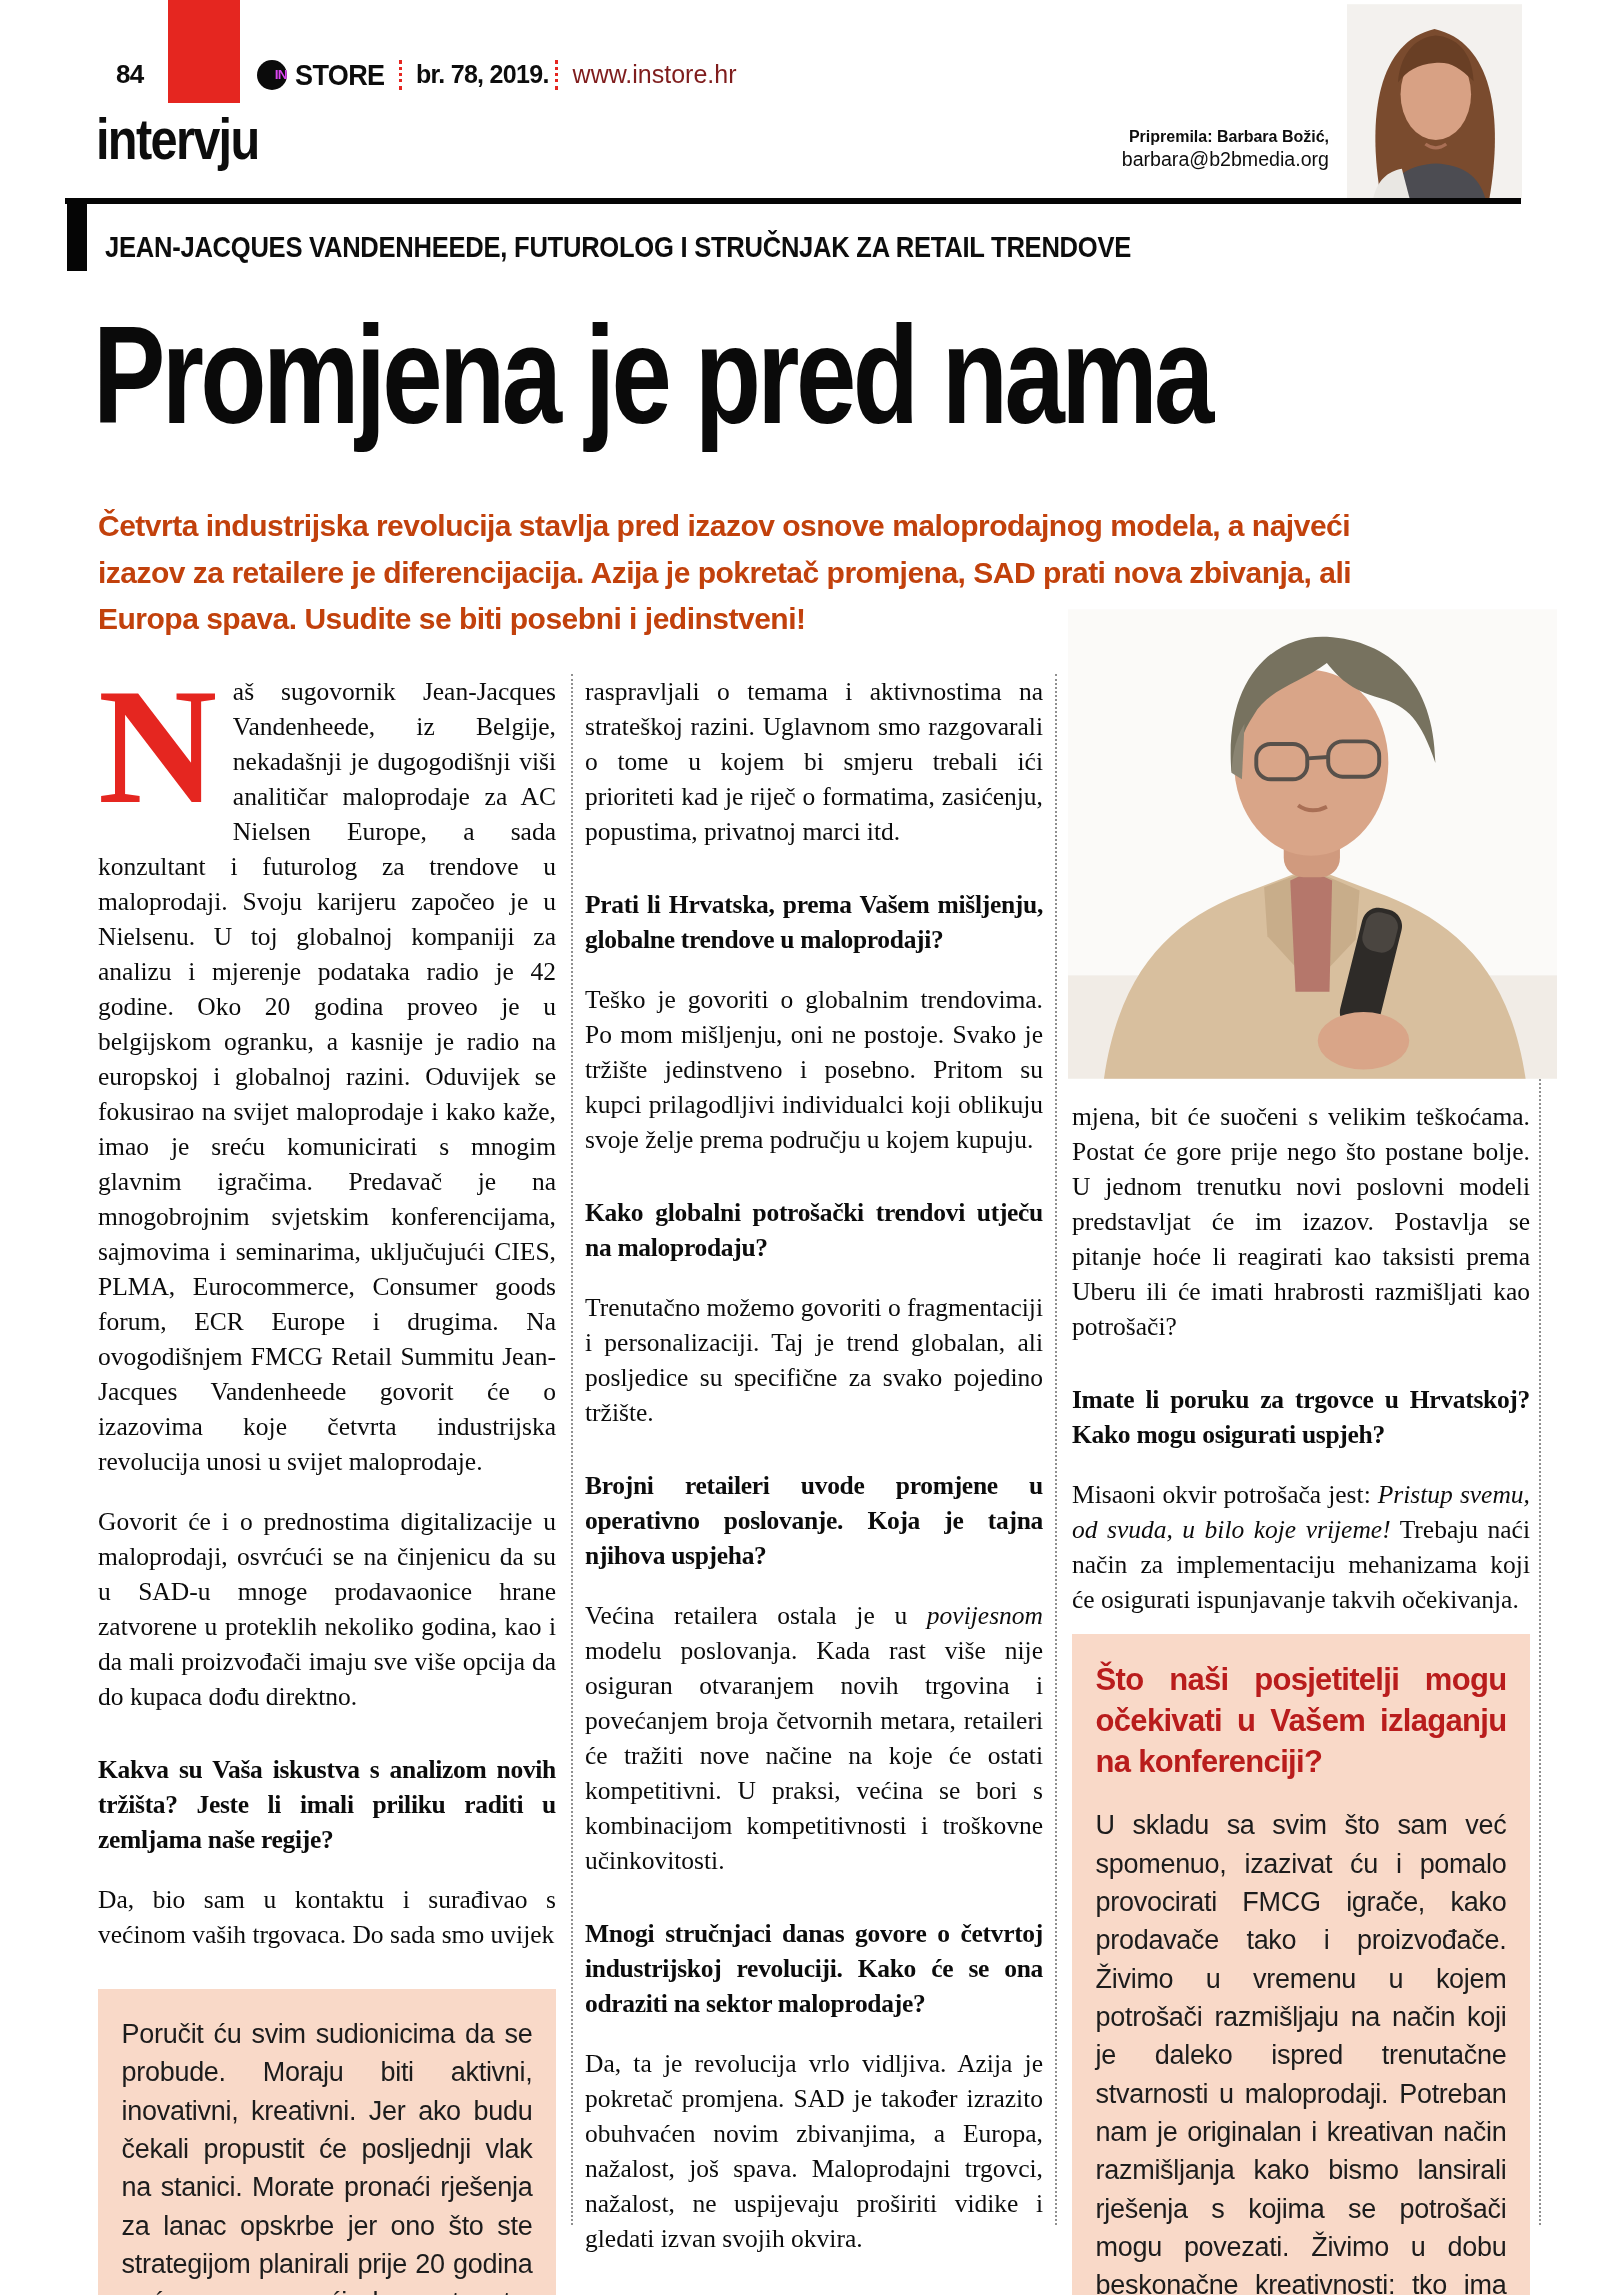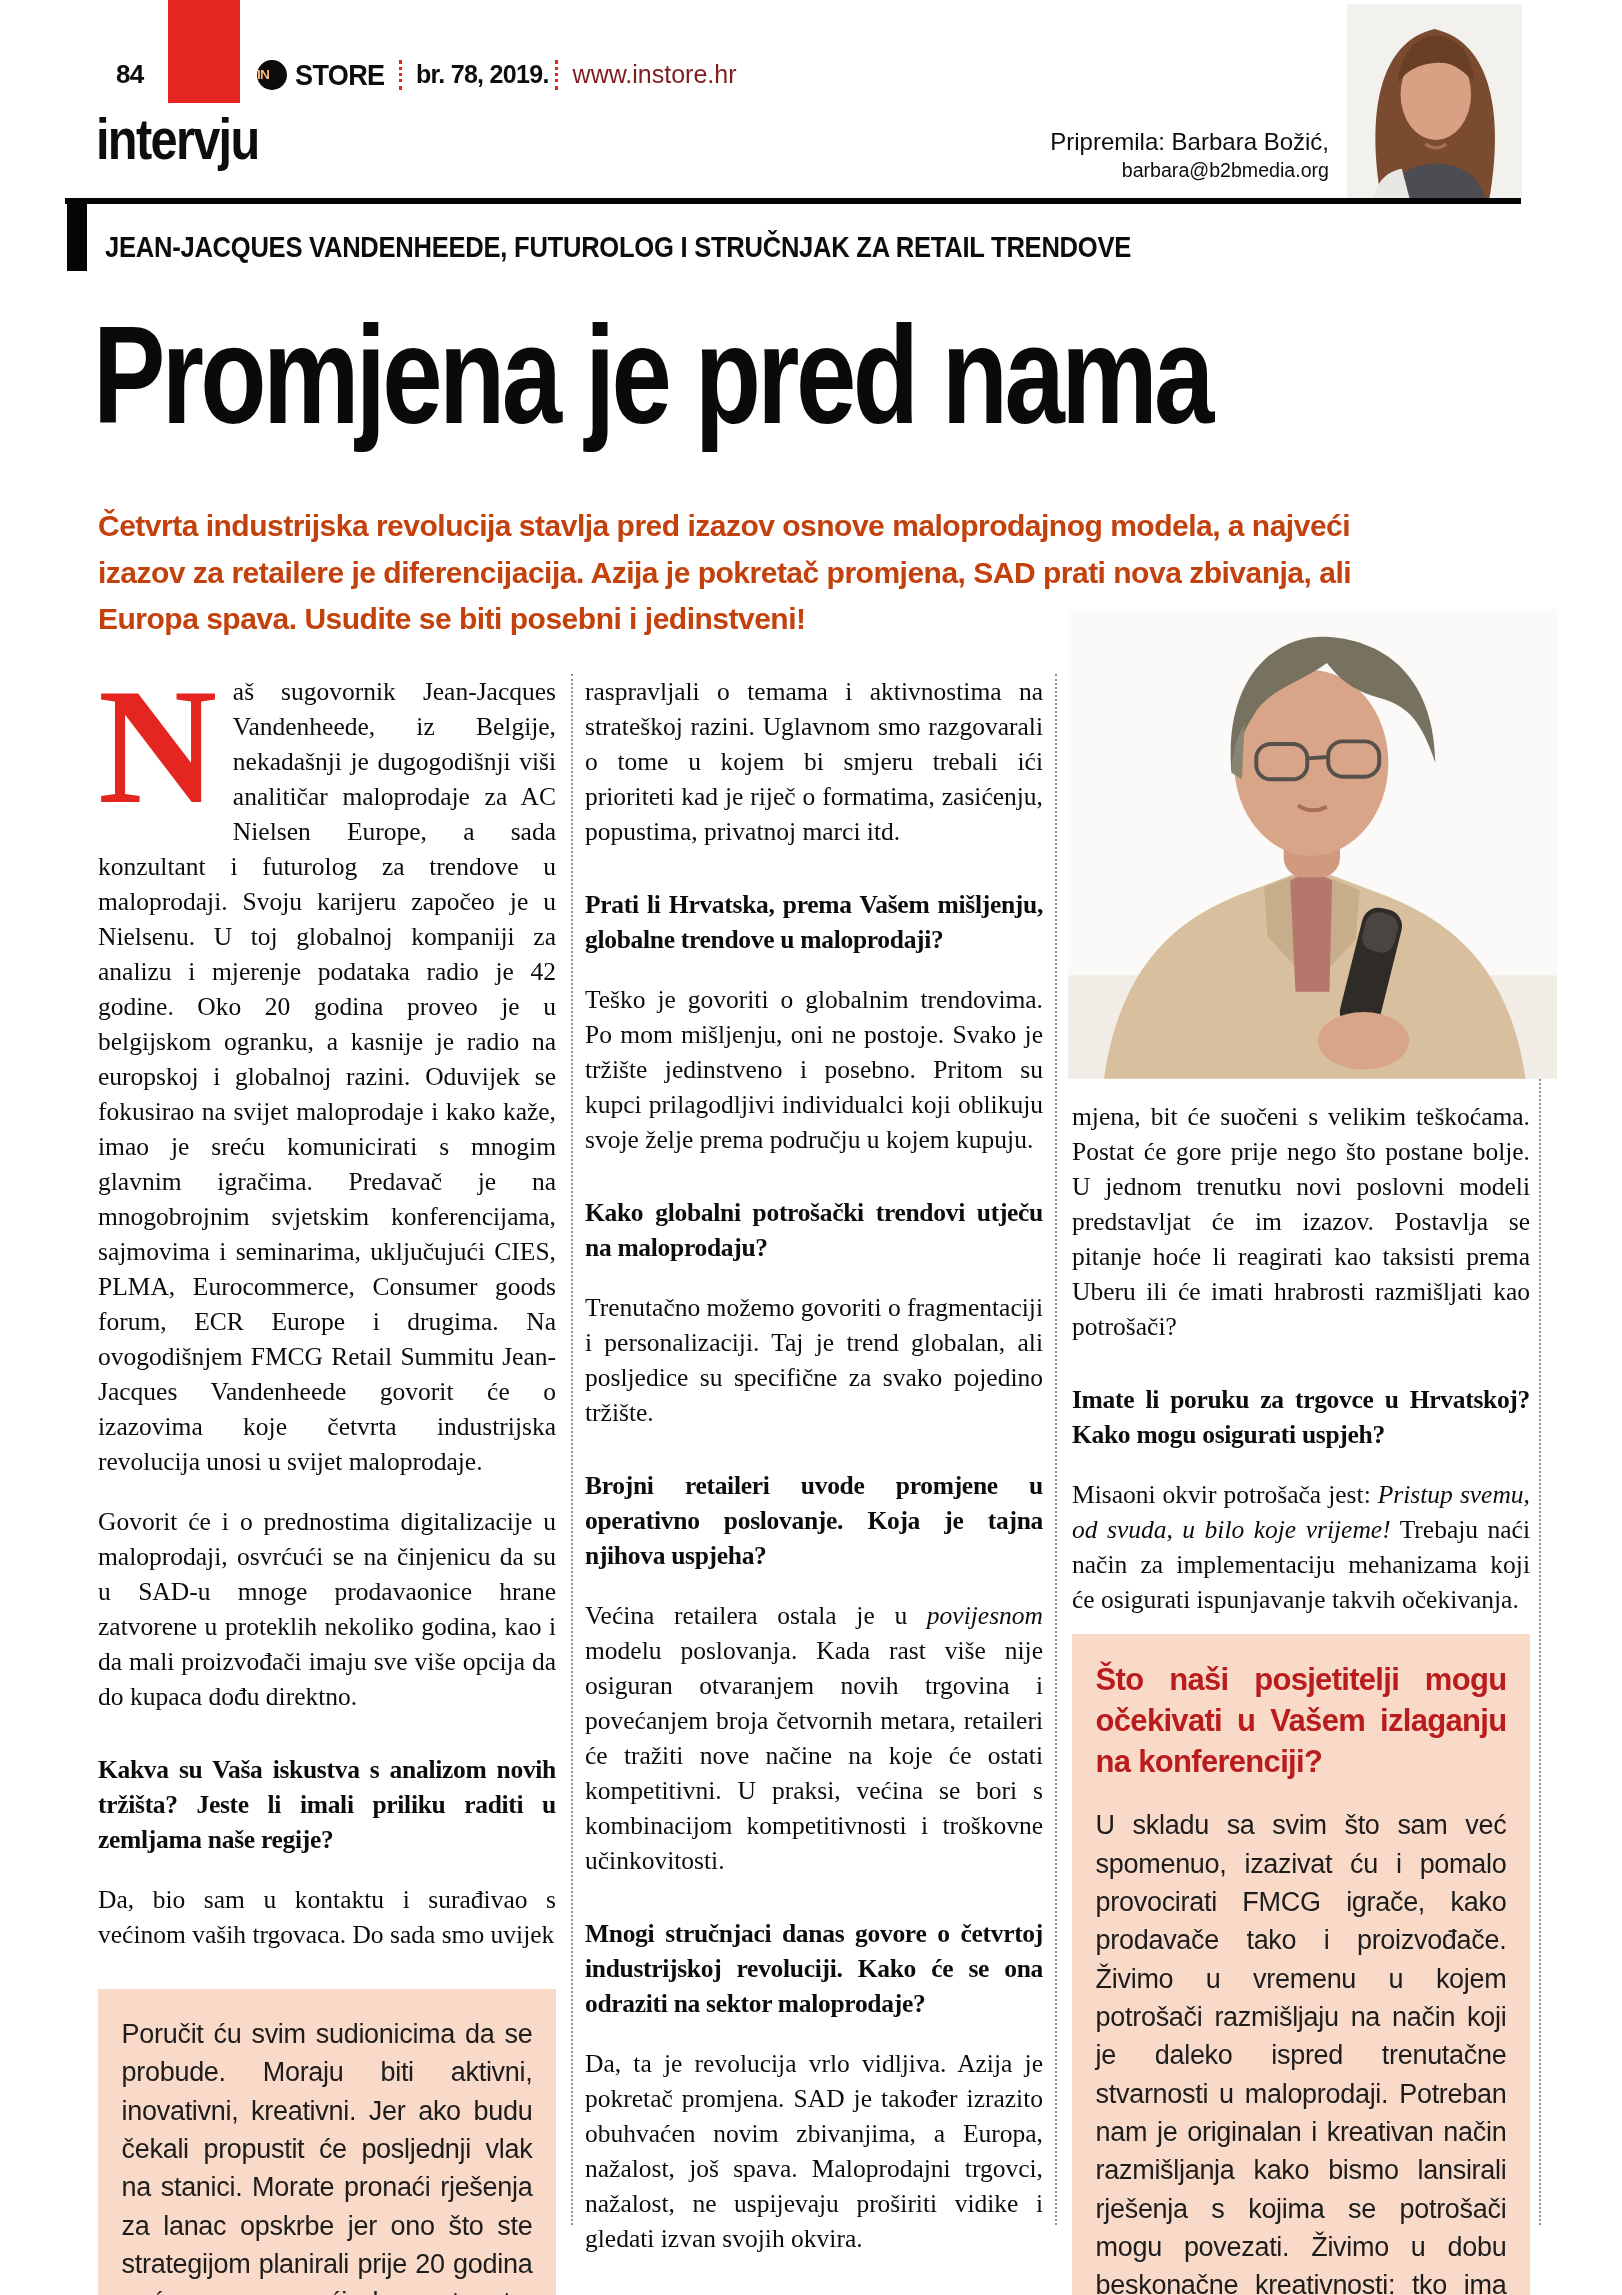--- a/index.html
+++ b/index.html
@@ -2,30 +2,30 @@
 <html lang="hr" style="font-size:10.5px"><head>
 <meta charset="utf-8">
 <style>
   html,body{margin:0;padding:0;background:#e9e9e9;}
   .page{position:relative;width:1623px;height:2295px;background:#ffffff;overflow:hidden;
         font-family:"Liberation Sans",sans-serif;color:#0d0d0d;}
   
   .pageno{position:absolute;left:116px;top:59px;font-size:26px;font-weight:800;letter-spacing:-0.7px;}
   .red-block{position:absolute;left:168px;top:0;width:72px;height:103px;background:#e52620;}
   .brandrow{position:absolute;left:257px;top:56px;height:37px;display:flex;align-items:center;}
-  .incircle{width:30px;height:30px;border-radius:50%;background:#0b0b0b;color:#fdba74;display:flex;
-            align-items:center;justify-content:flex-start;font-size:13.7px;font-weight:800;letter-spacing:-0.7px;margin-right:7.9px;}
+  .incircle{width:30px;height:30px;border-radius:50%;background:#0b0b0b;color:#d946ef;display:flex;
+            align-items:center;justify-content:flex-end;font-size:13.7px;font-weight:800;letter-spacing:-0.7px;margin-right:7.9px;}
   .storeword{font-size:29.4px;font-weight:800;letter-spacing:-0.7px;transform:scaleX(.92);transform-origin:left center;}
   .hdr-dotsep{height:30px;border-left:3.3px dotted #e52620;margin:0 14.4px 0 6.5px;}
   .issue{font-size:25px;font-weight:800;letter-spacing:-0.7px;}
   .site{font-size:25px;font-weight:400;color:#7f1d1d;}
   .section{position:absolute;left:96px;top:105px;font-size:58px;font-weight:800;letter-spacing:-2px;
            transform:scaleX(.84);transform-origin:left top;}
   .byline{position:absolute;right:294px;top:127px;text-align:right;line-height:1.28;}
-  .byline-name{font-size:24px;font-weight:400;}
+  .byline-name{font-size:16px;font-weight:700;}
   .byline-email{font-size:19.6px;font-weight:400;}
   .author-photo{position:absolute;left:1347px;top:3.9px;width:175px;height:195px;}
   
   .toprule{position:absolute;left:65px;top:198px;width:1456px;height:5.9px;background:#050505;}
   .kickbar{position:absolute;left:67px;top:203px;width:20px;height:68px;background:#050505;}
   .kicker{position:absolute;left:105px;top:230px;font-size:29.4px;font-weight:800;letter-spacing:-0.3px;
           white-space:nowrap;transform:scaleX(.87);transform-origin:left top;}
   
   .headline{position:absolute;left:93px;top:305px;margin:0;font-size:139px;font-weight:800;line-height:1;
             letter-spacing:-4.6px;white-space:nowrap;transform:scaleX(.78);transform-origin:left top;color:#0a0a0a;}

